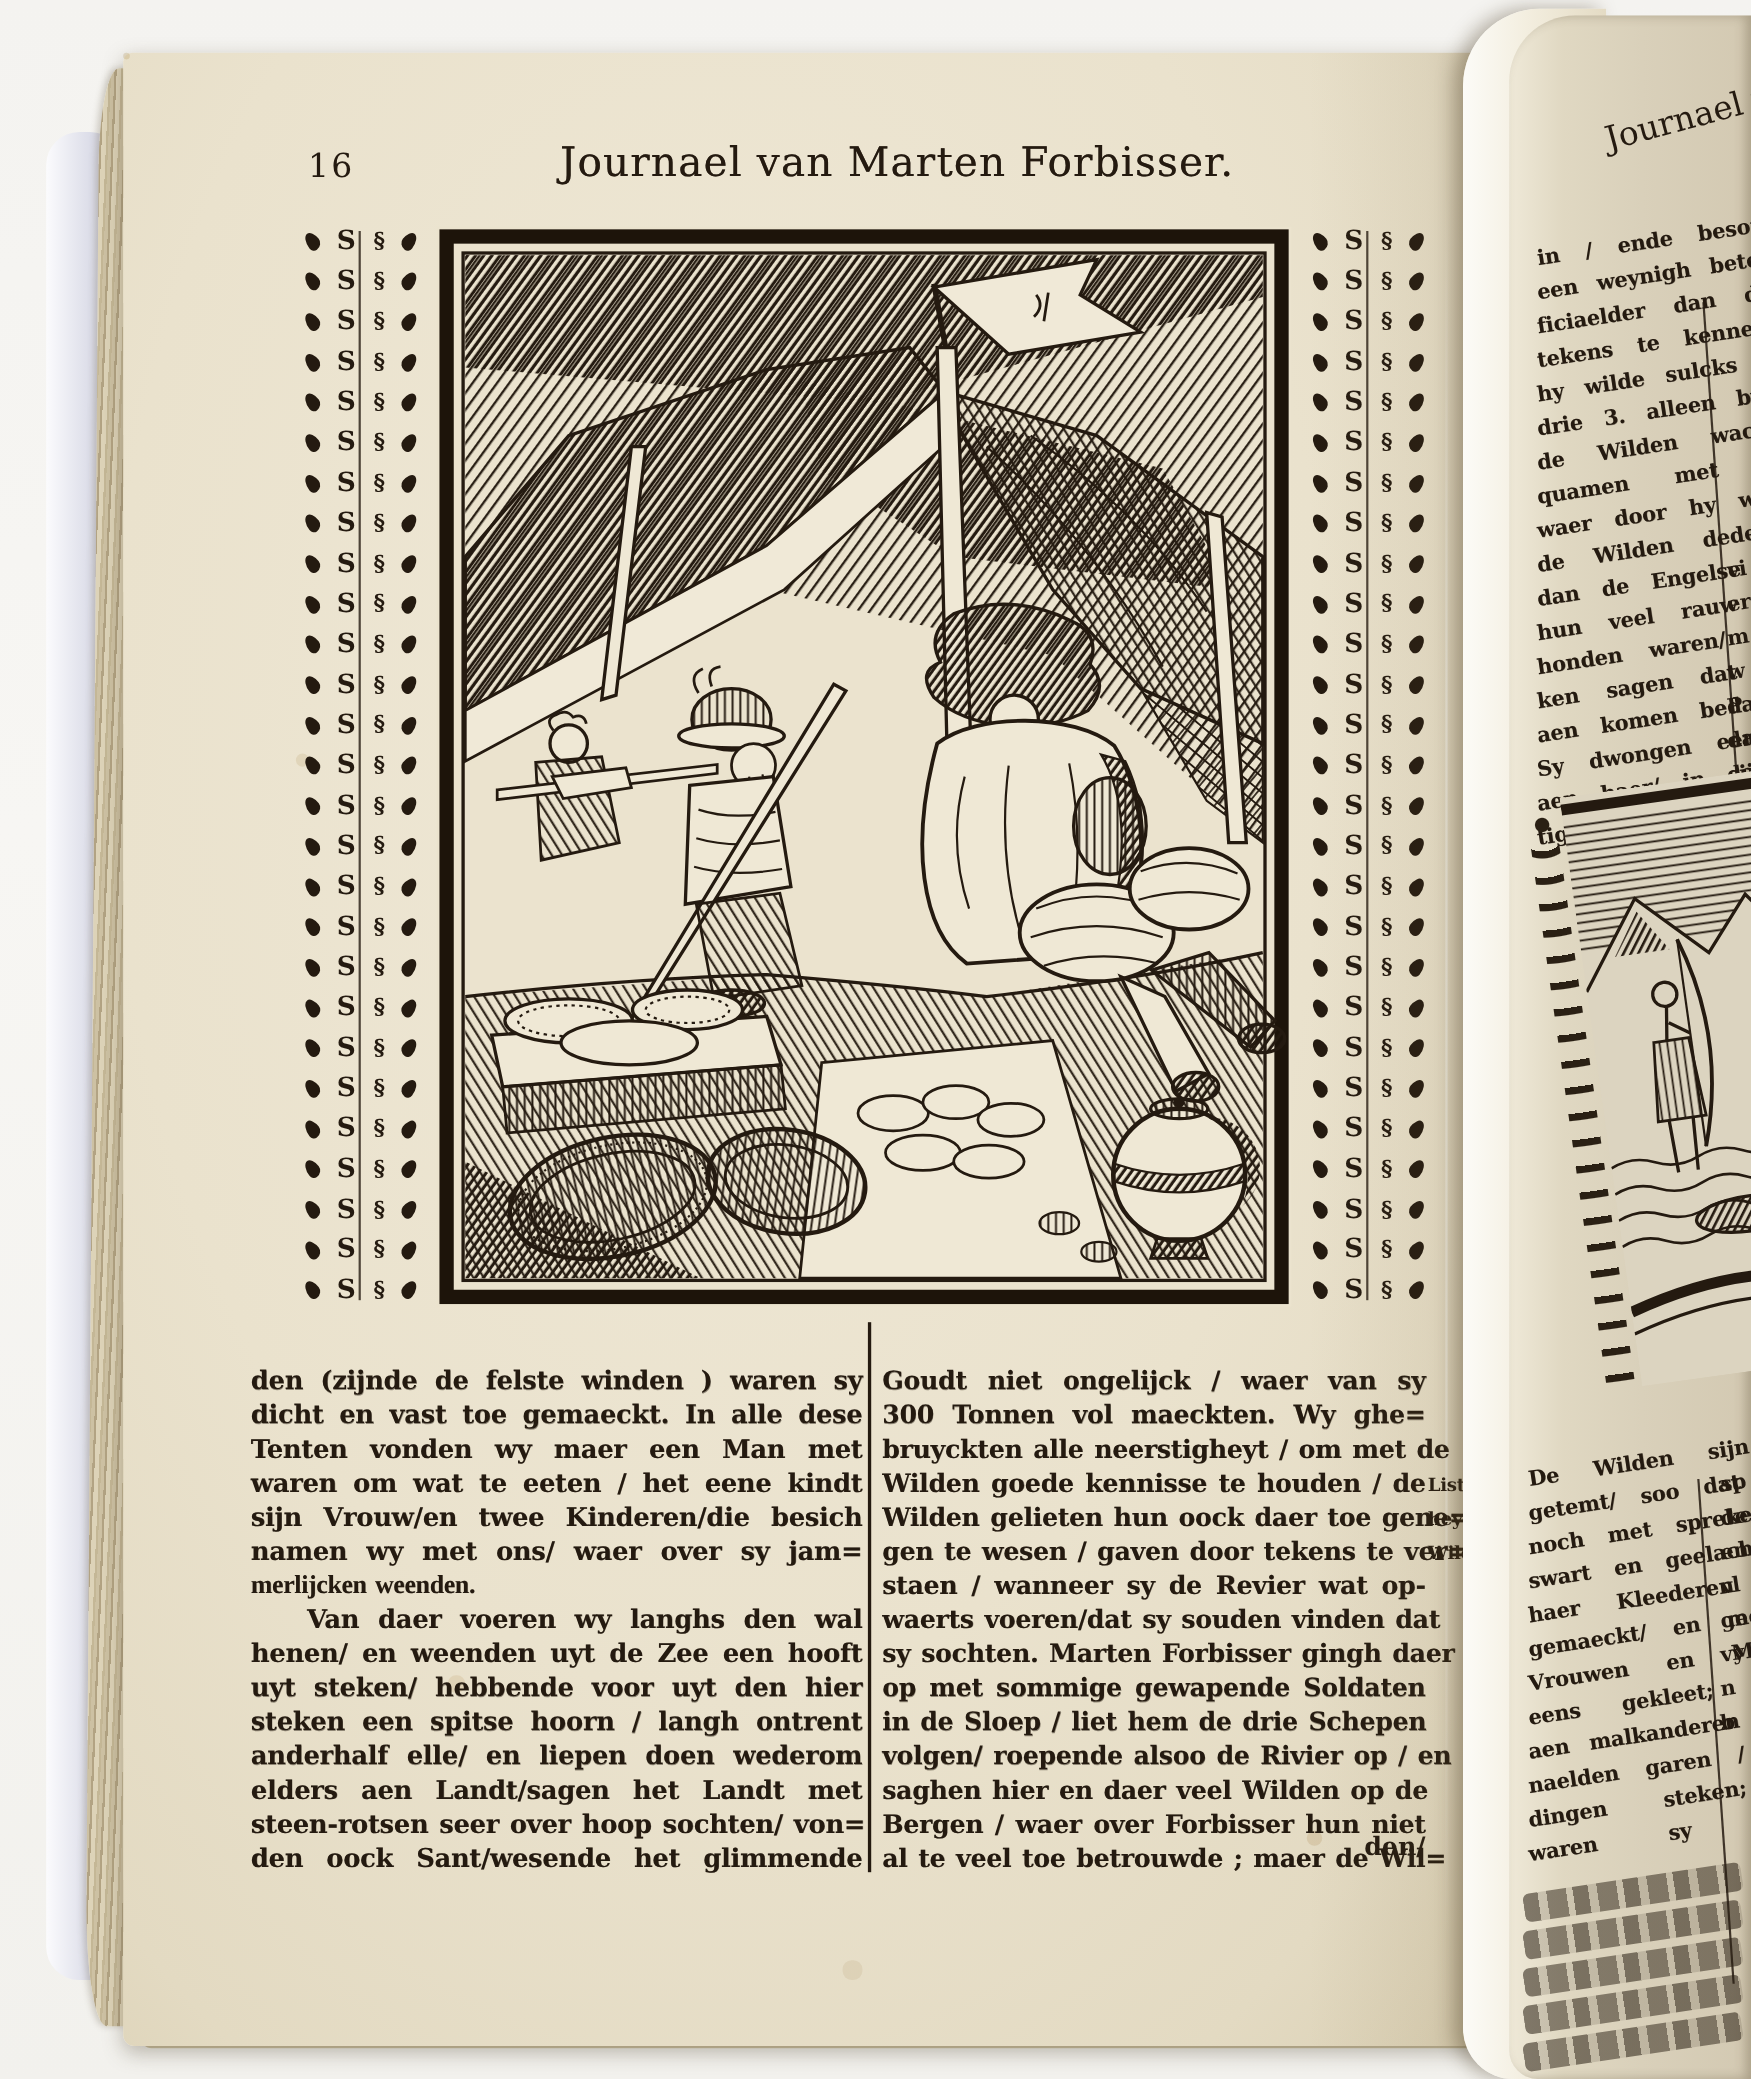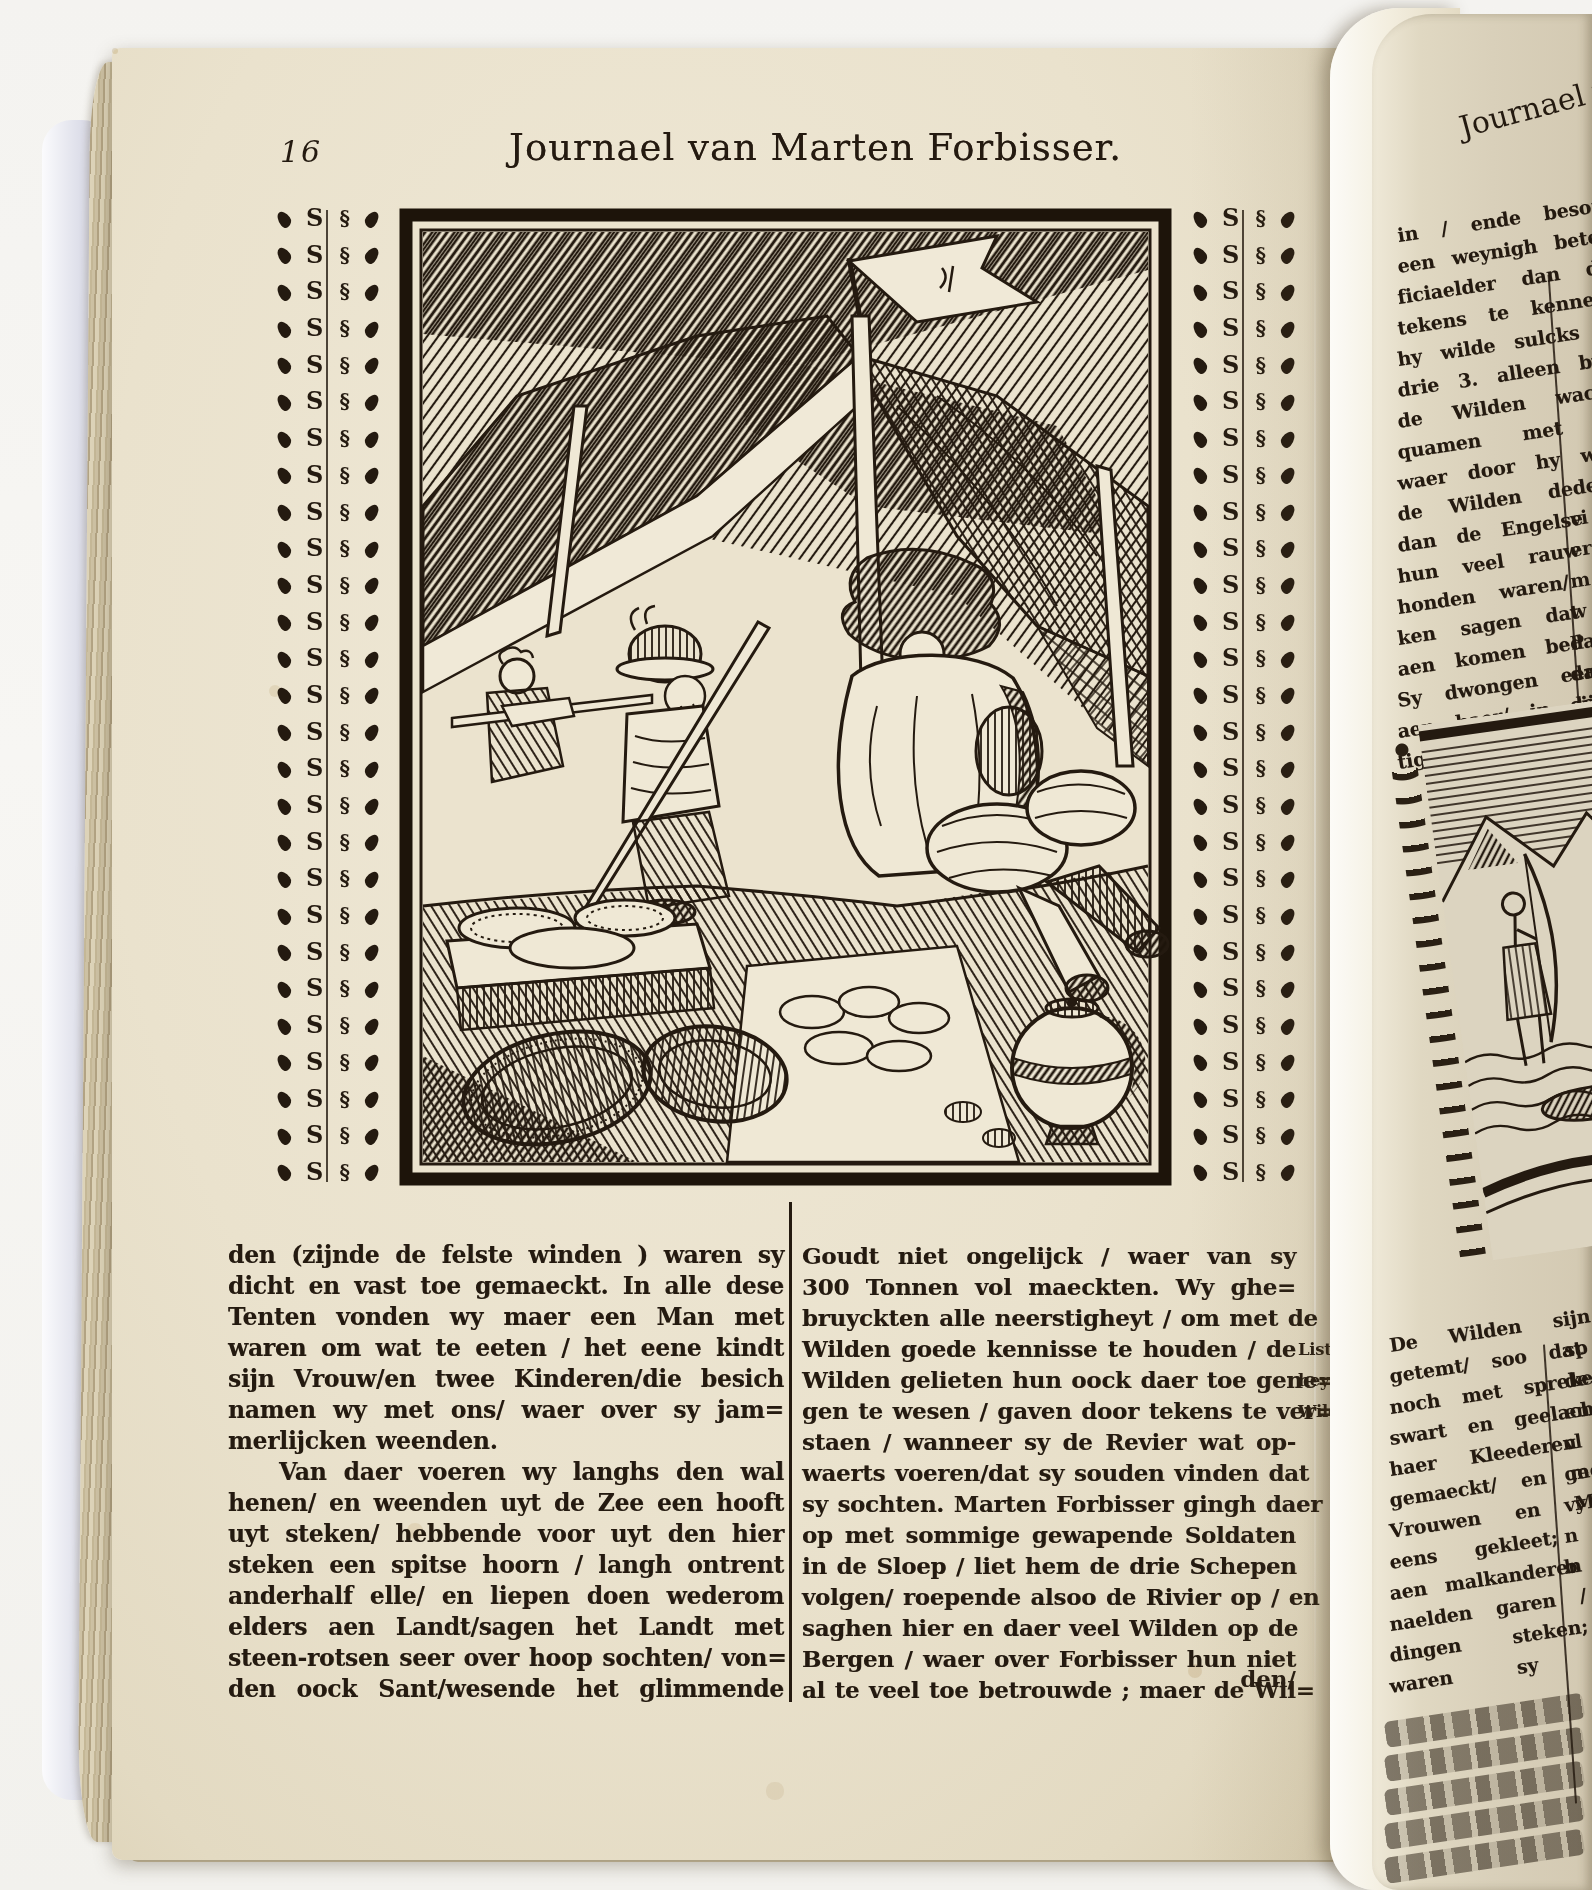--- a/index.html
+++ b/index.html
@@ -25,21 +25,21 @@
     box-shadow:0 6px 18px rgba(80,70,45,.35);}
   .left-page::after{content:'';position:absolute;right:0;top:0;width:215px;height:100%;
     border-radius:inherit;pointer-events:none;
     background:linear-gradient(90deg,rgba(120,100,60,0) 0%,rgba(120,100,60,.08) 50%,rgba(100,80,45,.22) 84%,rgba(78,60,34,.38) 100%);}
   .crease{position:absolute;right:88px;top:120px;width:2px;height:1600px;
     background:linear-gradient(180deg,rgba(255,255,250,.0),rgba(255,255,252,.6) 30%,rgba(255,255,252,.5) 70%,rgba(255,255,250,0));}
   .fox{position:absolute;left:0;top:0;width:6px;height:6px;border-radius:50%;background:rgba(170,130,60,.22);
     box-shadow:540px 230px 0 4px rgba(170,130,60,.16),980px 410px 0 3px rgba(160,120,55,.2),
     300px 1480px 0 5px rgba(170,130,60,.14),1080px 1620px 0 4px rgba(160,120,60,.18),
     660px 1740px 0 6px rgba(150,110,50,.1),160px 640px 0 3px rgba(165,125,60,.14);}
-  .page-number{position:absolute;left:168px;top:86px;font-size:30px;letter-spacing:2px;color:#241a10;font-style:italic;}
+  .page-number{position:absolute;left:168px;top:86px;font-size:30px;letter-spacing:2px;color:#241a10;}
   .running-title{position:absolute;left:250px;top:78px;width:760px;text-align:right;
     font-size:37px;letter-spacing:1px;color:#241a10;text-shadow:0 0 .6px rgba(36,26,16,.7);}
   
   .orn-col{position:absolute;top:158px;width:104px;height:980px;display:flex;flex-direction:column;justify-content:space-between;}
   .orn-col.left{left:164px;}
   .orn-col.right{left:1080px;}
   .orn-col::after{content:'';position:absolute;left:50px;top:4px;bottom:4px;width:1.6px;background:rgba(36,26,16,.8);}
   .orn-row{display:flex;align-items:center;justify-content:space-between;height:26px;padding:0 2px;}
   .acorn{display:inline-block;width:12px;height:17px;background:#241a10;
     border-radius:55% 45% 62% 38% / 70% 60% 40% 30%;transform:rotate(-38deg);}
@@ -48,21 +48,21 @@
   .orn-s.sec{font-size:20px;}
   
   .woodcut{position:absolute;left:284px;top:158px;width:779px;height:982px;}
   .woodcut svg{display:block;width:100%;height:100%;}
   
   .textcol{position:absolute;color:#241a10;font-weight:bold;
     text-shadow:.3px .3px .4px rgba(36,26,16,.45);margin-top:40px;}
   .tl{height:31px;line-height:31px;text-align:justify;text-align-last:justify;
     letter-spacing:-.3px;word-spacing:2px;white-space:nowrap;}
   .col-left{left:116px;top:1152px;width:556px;font-size:23.5px;}
-  .col-left .tl:nth-child(7){text-align-last:left;}
+  .col-left .tl:nth-child(7){text-align-last:left;font-family:Liberation Serif, serif;}
   .col-right{left:690px;top:1152px;width:494px;font-size:23px;}
   .col-divider{position:absolute;left:677px;top:1154px;width:2.5px;height:500px;background:#241a10;}
   .catchword{position:absolute;left:690px;top:1617px;width:494px;text-align:right;
     font-size:23px;font-weight:bold;color:#241a10;}
   .margin-note{position:absolute;left:1186px;top:1286px;width:110px;font-size:16.5px;line-height:19px;
     font-weight:bold;color:#241a10;}
   
   .rp-curl{position:absolute;left:1330px;top:8px;width:130px;height:1882px;
     background:linear-gradient(90deg,#fcfbf7 0%,#f3eedf 45%,#e4dbc4 100%);
     border-radius:70px 0 0 46px;box-shadow:-8px 0 16px rgba(70,55,30,.35);}

